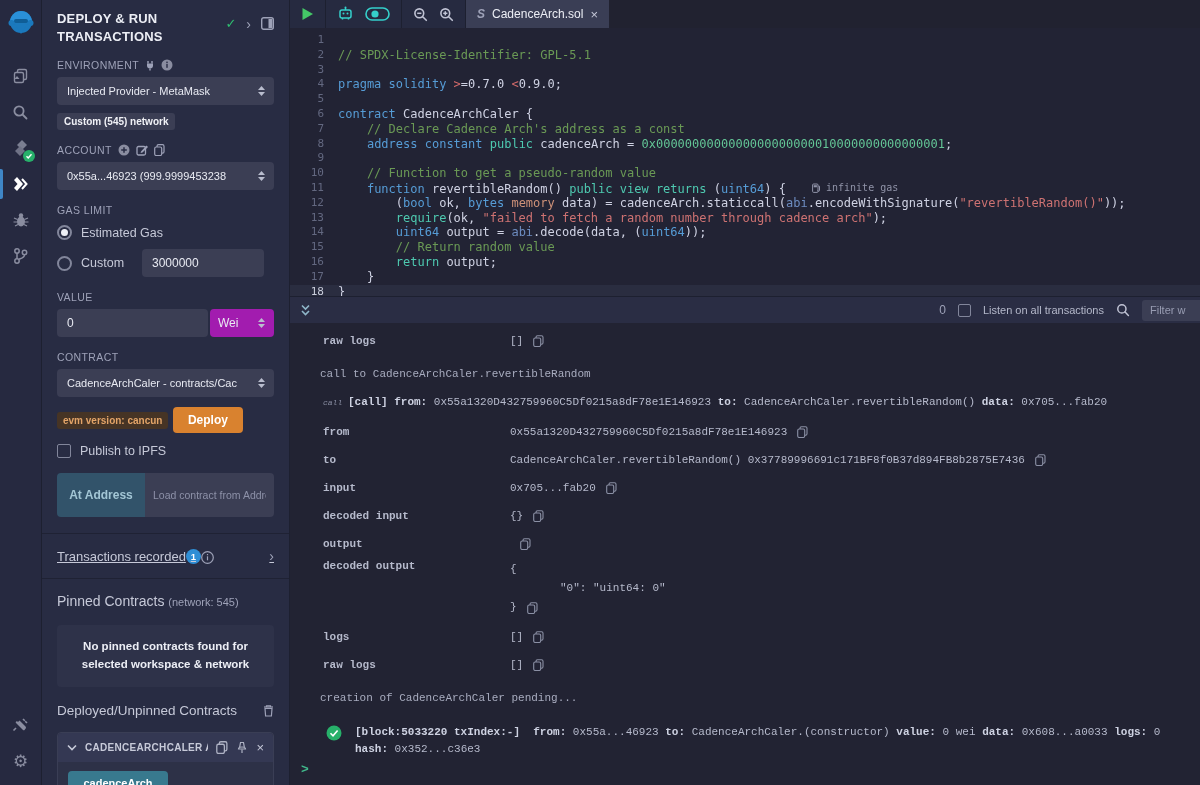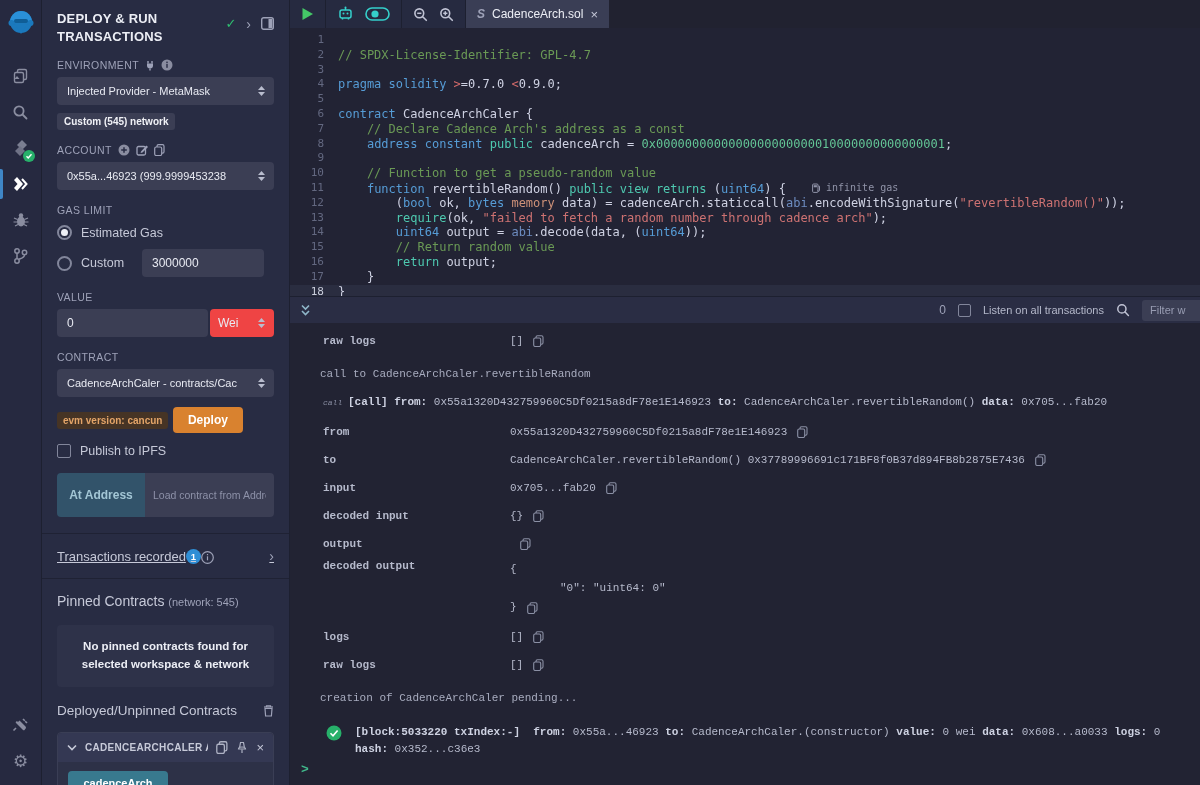--- a/index.html
+++ b/index.html
@@ -40,21 +40,21 @@
     border-radius:3px; padding:3px 7px; margin-top:8px; }
   .radio-row { display:flex; align-items:center; gap:9px; margin:9px 0; font-size:12.5px; color:#c6c9d8;}
   .radio { width:15px; height:15px; border-radius:50%; border:2px solid #82869b; flex-shrink:0;
     display:flex; align-items:center; justify-content:center; }
   .radio.sel::after { content:""; width:7px; height:7px; border-radius:50%; background:#eef0f6; }
   .inline-input { background:#3b3e54; border:none; border-radius:4px; height:28px; color:#e8eaf2;
     font-size:12px; padding:0 10px; font-family:"Liberation Sans",sans-serif; }
   .val-row { display:flex; gap:2px; }
   .val-input { flex:1; width:120px; }
   .wei-box { width:64px; display:flex; align-items:center; justify-content:space-between;
-    background:#ef4444; border-radius:4px; padding:0 8px; font-size:12px; color:#e8eaf2;}
+    background:#a21caf; border-radius:4px; padding:0 8px; font-size:12px; color:#e8eaf2;}
   .evm-badge { display:inline-block; background:#463425; color:#e3a468; font-size:10px; font-weight:bold;
     border-radius:3px; padding:3px 6px; margin-top:9px; }
   .deploy-btn { margin-top:10px; width:70px; height:26px; background:#d9822f; color:#fff; border:none;
     border-radius:4px; font-size:12px; font-weight:600; cursor:pointer; font-family:"Liberation Sans",sans-serif;}
   .chk-row { display:flex; align-items:center; gap:9px; margin-top:11px; font-size:12.5px; color:#c6c9d8;}
   .chk { width:14px; height:14px; border:1.5px solid #82869b; border-radius:2px; background:transparent;}
   .ataddr-row { display:flex; margin-top:15px; }
   .ataddr-btn { width:88px; height:44px; background:rgba(62,130,155,.45); color:#a3c6d5;
     font-weight:600; font-size:12px; border:none; border-radius:4px 0 0 4px; cursor:pointer;
     font-family:"Liberation Sans",sans-serif;}
@@ -413,21 +413,21 @@
       <div class="tab">
         <span class="sol-glyph">S</span>
         <span>CadenceArch.sol</span>
         <span class="tab-close">×</span>
       </div>
       <div class="toolbar-rest"></div>
     </div>
 
     <div class="editor" id="code-lines">
         <div class="code-line"><span class="gutter">1</span><span class="code-body"></span></div>
-        <div class="code-line"><span class="gutter">2</span><span class="code-body"><span class="tok-c">// SPDX-License-Identifier: GPL-4.7</span></span></div>
+        <div class="code-line"><span class="gutter">2</span><span class="code-body"><span class="tok-c">// SPDX-License-Identifier: GPL-5.1</span></span></div>
         <div class="code-line"><span class="gutter">3</span><span class="code-body"></span></div>
         <div class="code-line"><span class="gutter">4</span><span class="code-body"><span class="tok-k">pragma solidity </span><span class="tok-o">&gt;</span><span class="tok-d">=0.7.0 </span><span class="tok-o">&lt;</span><span class="tok-d">0.9.0;</span></span></div>
         <div class="code-line"><span class="gutter">5</span><span class="code-body"></span></div>
         <div class="code-line"><span class="gutter">6</span><span class="code-body"><span class="tok-k">contract </span><span class="tok-d">CadenceArchCaler {</span></span></div>
         <div class="code-line"><span class="gutter">7</span><span class="code-body"><span class="tok-c">    // Declare Cadence Arch's address as a const</span></span></div>
         <div class="code-line"><span class="gutter">8</span><span class="code-body"><span class="tok-d">    </span><span class="tok-k">address</span><span class="tok-d"> </span><span class="tok-k">constant</span><span class="tok-d"> </span><span class="tok-t">public</span><span class="tok-d"> cadenceArch = </span><span class="tok-n">0x0000000000000000000000010000000000000001</span><span class="tok-d">;</span></span></div>
         <div class="code-line"><span class="gutter">9</span><span class="code-body"></span></div>
         <div class="code-line"><span class="gutter">10</span><span class="code-body"><span class="tok-c">    // Function to get a pseudo-random value</span></span></div>
         <div class="code-line"><span class="gutter">11</span><span class="code-body"><span class="tok-d">    </span><span class="tok-k">function</span><span class="tok-d"> revertibleRandom() </span><span class="tok-t">public view returns</span><span class="tok-d"> (</span><span class="tok-k">uint64</span><span class="tok-d">) {</span><span class="gas-note"><svg width="9" height="10" viewBox="0 0 9 10">
                 <rect x="0.6" y="1" width="5.4" height="8.4" rx="1" fill="none" stroke="#9093a8" stroke-width="1"></rect>

